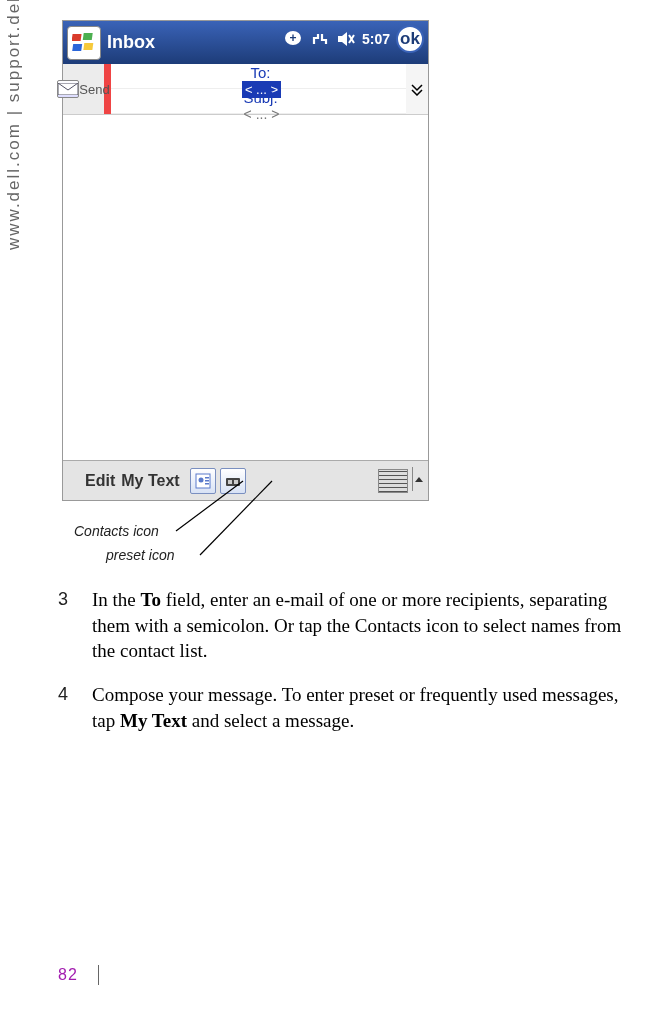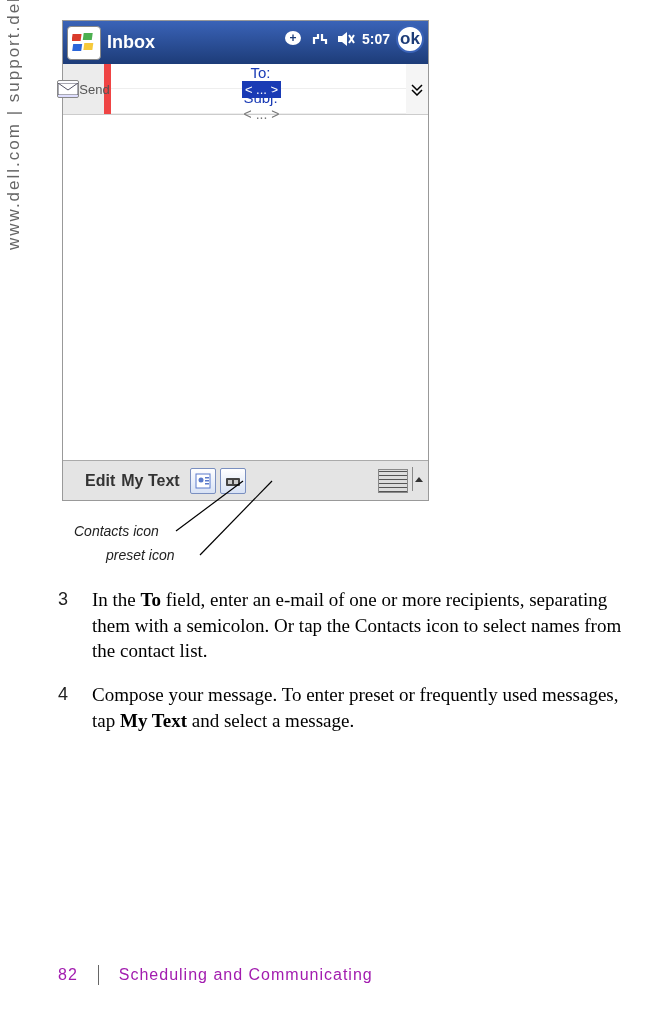--- a/index.html
+++ b/index.html
@@ -411,14 +411,13 @@
     <div class="step-body">
       <span>Compose your message. To enter preset or frequently used messages, tap </span><b>My Text</b><span> and select a message.</span>
     </div>
   </div>
 
 </div>
 
 <div class="footer">
   <span class="pnum">82</span>
   <span class="divider"></span>
-  <span>Scheduling and Communicating</span>
 </div>
 
 </body></html>

